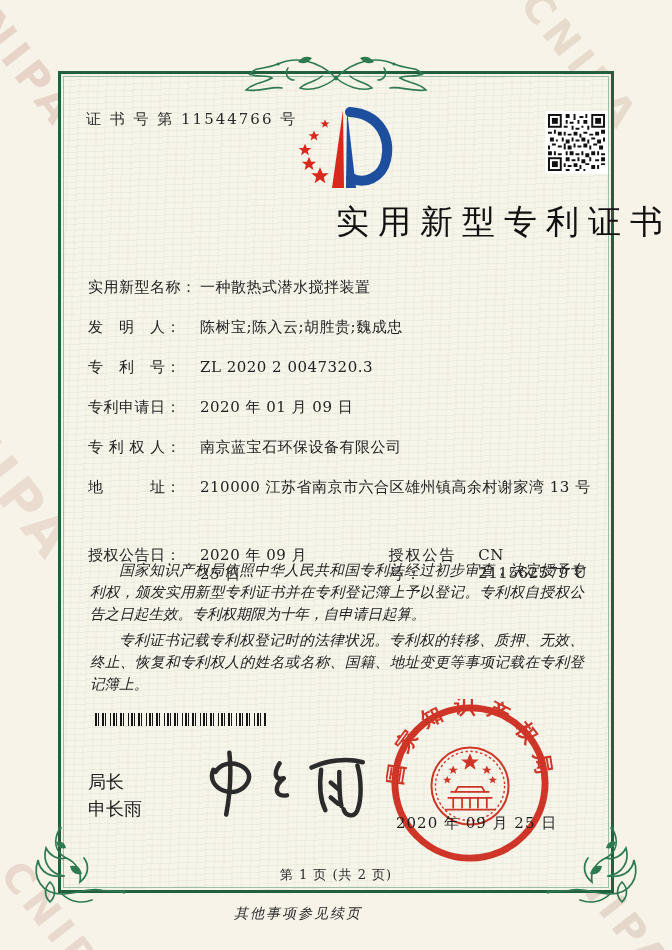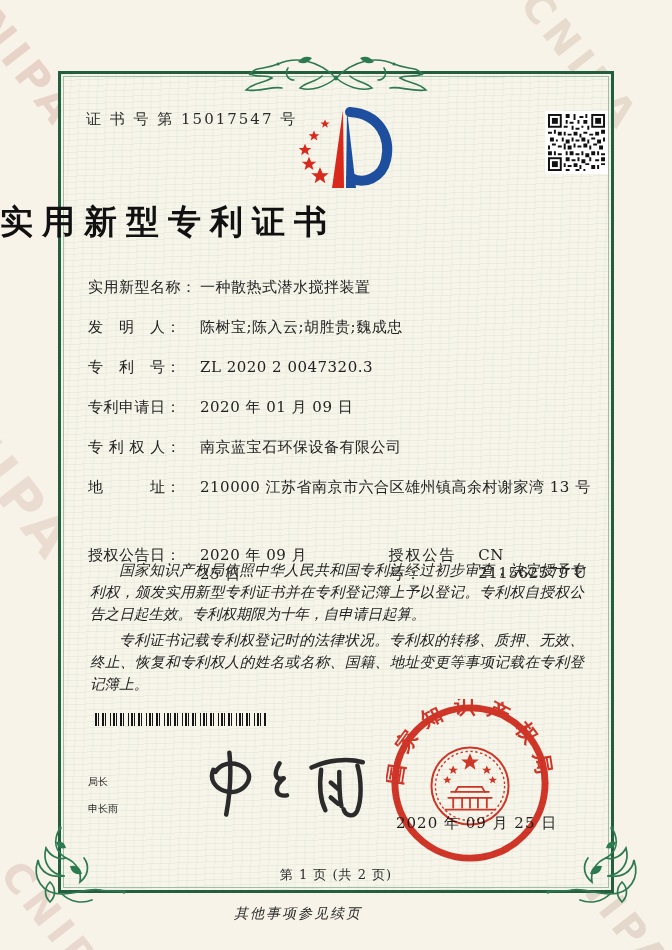--- a/index.html
+++ b/index.html
@@ -39,22 +39,22 @@
   .corner{position:absolute;width:96px;height:96px;}
   .corner-bl{left:30px;top:822px;}
   .corner-br{left:546px;top:822px;transform:scaleX(-1);}
   
   .cert-no{
     position:absolute;left:86px;top:110px;font-size:15px;letter-spacing:2px;color:#2a2a2a;
   }
   .logo{position:absolute;left:292px;top:98px;width:106px;height:100px;}
   .qr{position:absolute;left:545px;top:111px;width:57px;height:57px;background:#fff;padding:3px;}
   .title{
-    position:absolute;left:0;top:200px;width:672px;text-align:left;
-    font-size:33px;font-weight:bold;letter-spacing:9px;color:#111;
+    position:absolute;left:0;top:200px;width:672px;text-align:right;
+    font-size:33px;font-weight:normal;letter-spacing:9px;color:#111;
   }
   
   .fields{position:absolute;left:88px;top:278px;width:505px;}
   .frow{display:flex;align-items:baseline;height:40px;font-size:15px;color:#222;}
   .frow .lbl{flex:0 0 112px;letter-spacing:.5px;white-space:pre;}
   .frow .val{letter-spacing:.5px;}
   .frow .pair2{margin-left:62px;display:flex;margin-top:28px;}
   .frow .lbl2{letter-spacing:2px;margin-right:6px;}
   
   .body-text{
@@ -64,21 +64,21 @@
   }
   .body-text p{margin:4px;text-indent:2em;}
   
   .barcode{
     position:absolute;left:95px;top:713px;width:172px;height:13px;
     background:repeating-linear-gradient(90deg,
       #161616 0 2px,#f7f4e9 2px 3px,#161616 3px 4px,#f7f4e9 4px 7px,
       #161616 7px 9px,#f7f4e9 9px 10px,#161616 10px 11px,#f7f4e9 11px 15px,
       #161616 15px 16px,#f7f4e9 16px 18px);
   }
-  .sign-block{position:absolute;left:88px;top:768px;font-size:10px;line-height:27px;color:#222;}
+  .sign-block{position:absolute;left:88px;top:768px;font-size:18px;line-height:27px;color:#222;}
   .signature{position:absolute;left:192px;top:742px;width:190px;height:80px;}
   .seal{position:absolute;left:386px;top:699px;width:168px;height:168px;mix-blend-mode:multiply;}
   .seal-date{
     position:absolute;left:396px;top:814px;font-size:15px;letter-spacing:1px;color:#1d1d1d;
   }
   .page-num{
     position:absolute;left:0;top:866px;width:672px;text-align:center;
     font-size:13px;letter-spacing:1px;color:#2a2a2a;
   }
   .footer-note{
@@ -149,21 +149,21 @@
       <path d="M20,60 C14,66 14,74 20,80 C26,74 26,66 20,60z"></path>
     </g>
     <g fill="#2e7a50">
       <circle cx="30" cy="6" r="1.8"></circle>
         <circle cx="94" cy="70" r="1.8"></circle>
       <path d="M40,44 q10,-2 12,8 q-10,2 -12,-8z"></path>
       <path d="M26,20 q8,-2 10,6 q-8,2 -10,-6z"></path>
     </g>
   </svg>
 
-  <div class="cert-no">证 书 号 第 15017547 号</div>
+  <div class="cert-no">证 书 号 第 11544766 号</div>
 
   <svg class="logo" viewBox="0 0 106 100">
     <path d="M58,14 C88,16 99,40 94,62 C90,80 72,87 59,80" fill="none" stroke="#1d4f9e" stroke-width="10" stroke-linecap="round"></path>
     <polygon points="51,12 40,90 52,90" fill="#d8291c"></polygon>
     <polygon points="55,12 54,90 64,90" fill="#1d4f9e"></polygon>
     <g fill="#d8291c">
       <g transform="translate(33,26) scale(0.75)">
           <path d="M0,-6 L1.8,-1.9 6,-1.9 2.6,0.9 3.7,5 0,2.4 -3.7,5 -2.6,0.9 -6,-1.9 -1.8,-1.9 Z"></path>
         </g>
       <g transform="translate(22,38) scale(0.9)">

